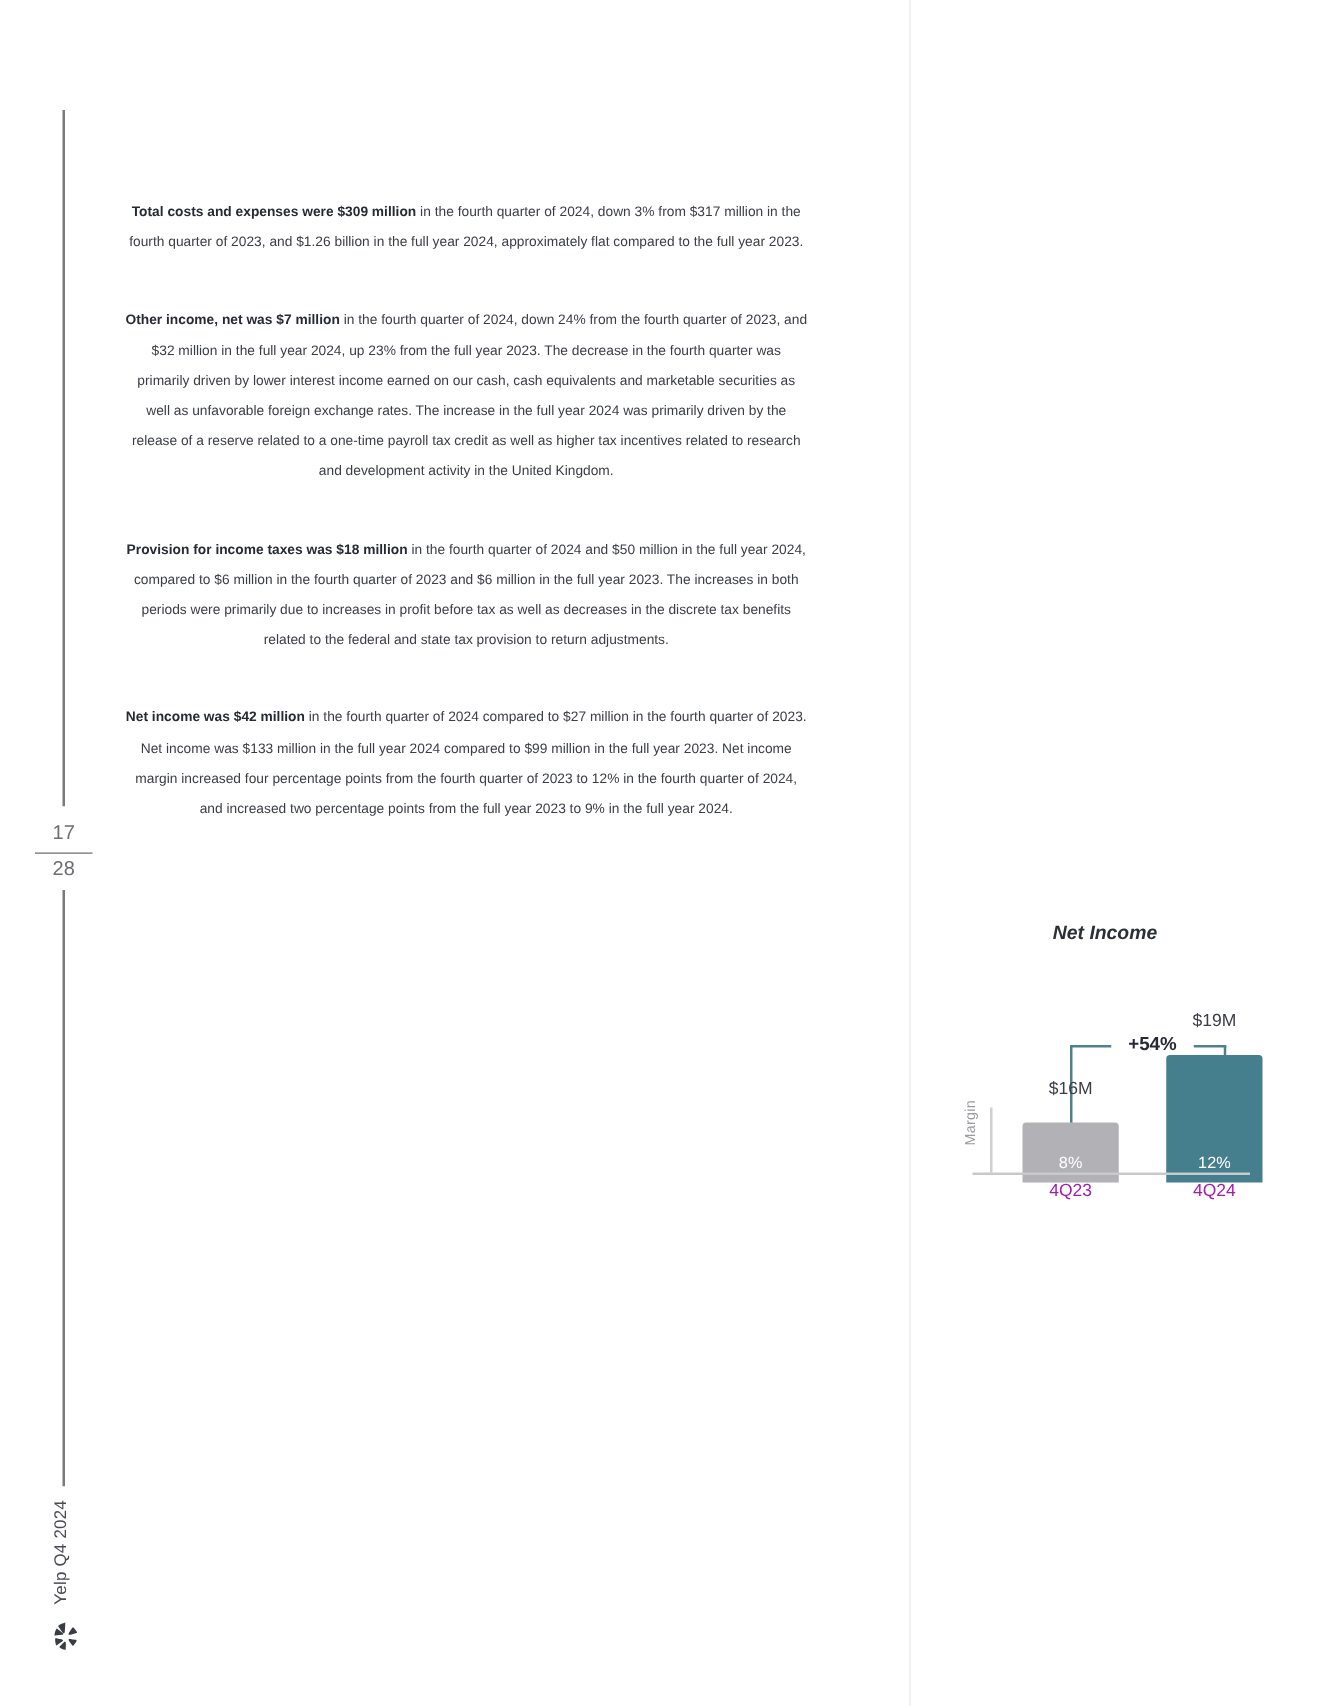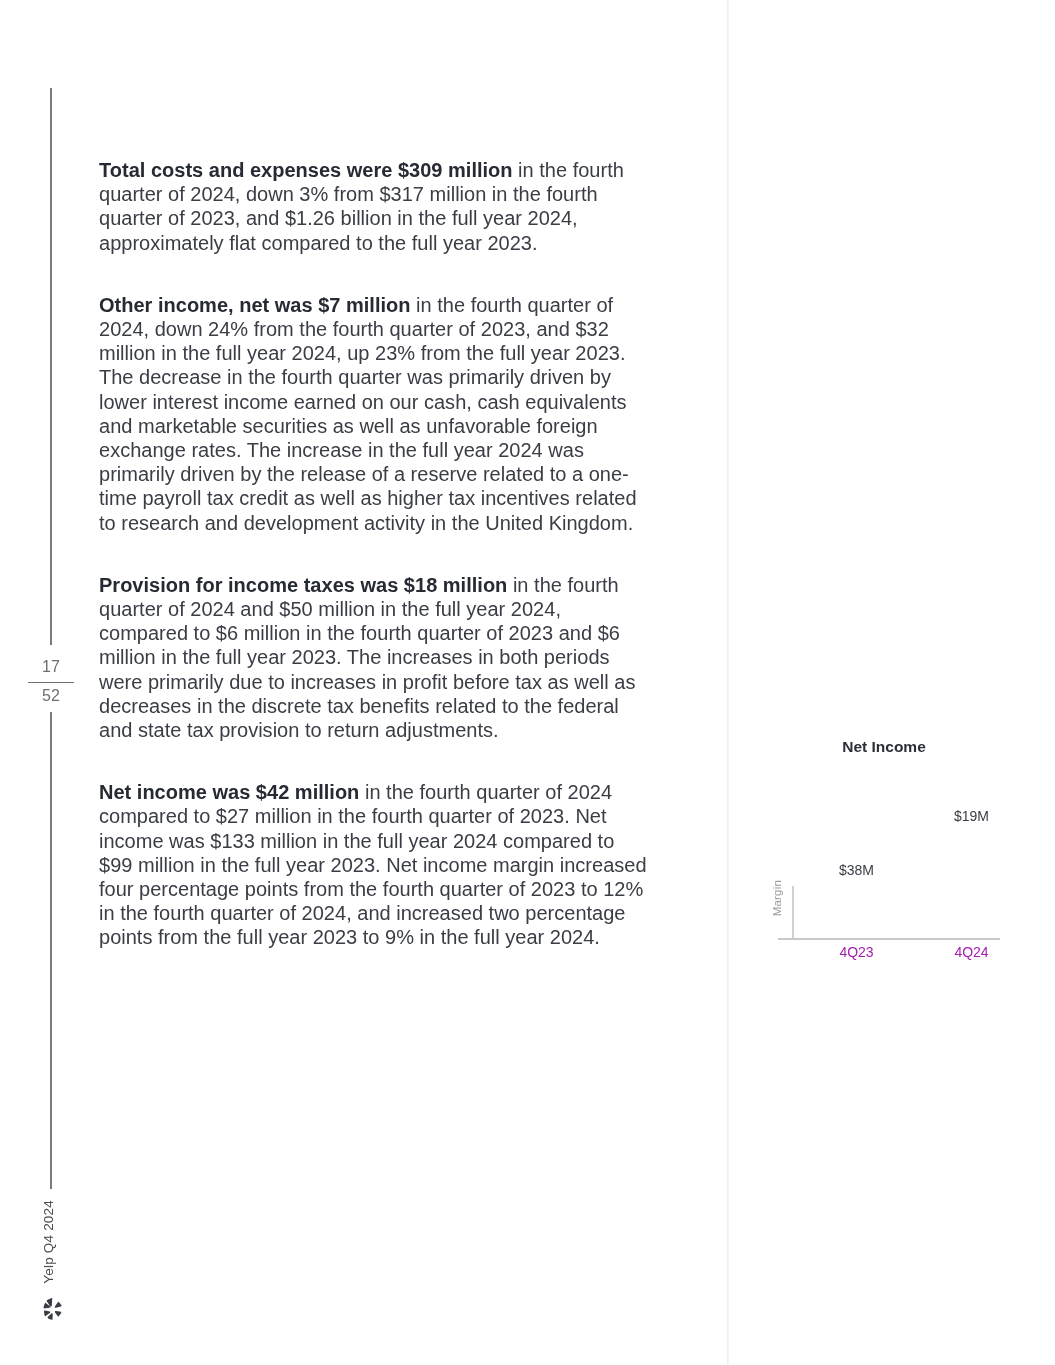--- a/index.html
+++ b/index.html
@@ -96,24 +96,25 @@
 
   
   #copy {
     position: absolute;
     left: 99px;
     top: 158px;
     width: 548px;
   }
   #copy p {
     margin: 0 0 38px 0;
-    font-size: 20px;
+    font-size: 11px;
     line-height: 24.2px;
     color: #3a3d45;
     letter-spacing: 0.01px;
+    text-align: center;
   }
   #copy p:last-child { margin-bottom: 15px; }
   #copy p .lead {
     font-weight: bold;
     color: #262a33;
   }
 
   
   #chart {
     position: absolute;
@@ -124,20 +125,21 @@
   }
   #chart-title {
     position: absolute;
     left: 0;
     top: 0;
     width: 258px;
     text-align: center;
     font-size: 15.5px;
     font-weight: bold;
     color: #2b2f38;
+    font-style: italic;
   }
 
   #plot {
     position: absolute;
     left: 23px;
     top: 46px;
     width: 235px;
     height: 162px;
   }
 
@@ -270,21 +272,21 @@
 <div id="page">
 
   <div id="panel-divider"></div>
 
   <div id="rail-line-top"></div>
   <div id="rail-line-bottom"></div>
 
   <div id="pager">
     <div>17</div>
     <div class="rule"></div>
-    <div>52</div>
+    <div>28</div>
   </div>
 
   <div id="deck-tag">
     <span class="vtext">Yelp Q4 2024</span>
   </div>
 
   <div id="yelp-logo">
     <svg viewBox="0 0 26 26" width="26" height="26" aria-hidden="true">
       <g fill="#3a3d45">
         <path d="M12.25 2.2 C12.25 2.2 12.0 8.2 11.8 9.6 C11.65 10.7 10.9 11.0 10.3 10.3 C9.5 9.35 6.6 4.9 6.6 4.9 C6.5 4.7 6.6 4.45 6.85 4.3 C8.3 3.3 10.2 2.5 11.8 2.1 C12.05 2.05 12.25 2.05 12.25 2.2 Z"></path>
@@ -304,24 +306,42 @@
     <p><span class="lead">Net income was $42 million</span><span> in the fourth quarter of 2024 compared to $27 million in the fourth quarter of 2023. Net income was $133 million in the full year 2024 compared to $99 million in the full year 2023. Net income margin increased four percentage points from the fourth quarter of 2023 to 12% in the fourth quarter of 2024, and increased two percentage points from the full year 2023 to 9% in the full year 2024.</span></p>
   </div>
 
   <div id="chart">
 
     <div id="chart-title">Net Income</div>
 
     <div id="margin-label">Margin</div>
     <div id="margin-tick"></div>
 
+    <div id="plot">
+
+      <div id="bracket">
+        <div class="bk-top-l"></div>
+        <div class="bk-top-r"></div>
+        <div class="bk-left"></div>
+        <div class="bk-right"></div>
+        <div id="growth-label">+54%</div>
+      </div>
+
+      <div class="bar" id="bar-4q23">
+        <div class="bar-inner-label">8%</div>
+      </div>
+
+      <div class="bar" id="bar-4q24">
+        <div class="bar-inner-label">12%</div>
+      </div>
+    </div>
 
     <div id="axis-line"></div>
 
-    <div class="bar-value" id="value-4q23">$38M</div>
+    <div class="bar-value" id="value-4q23">$16M</div>
     <div class="bar-value" id="value-4q24">$19M</div>
 
     <div class="cat-label" id="cat-4q23">4Q23</div>
     <div class="cat-label" id="cat-4q24">4Q24</div>
 
   </div>
 
 </div>
 
 </body></html>

